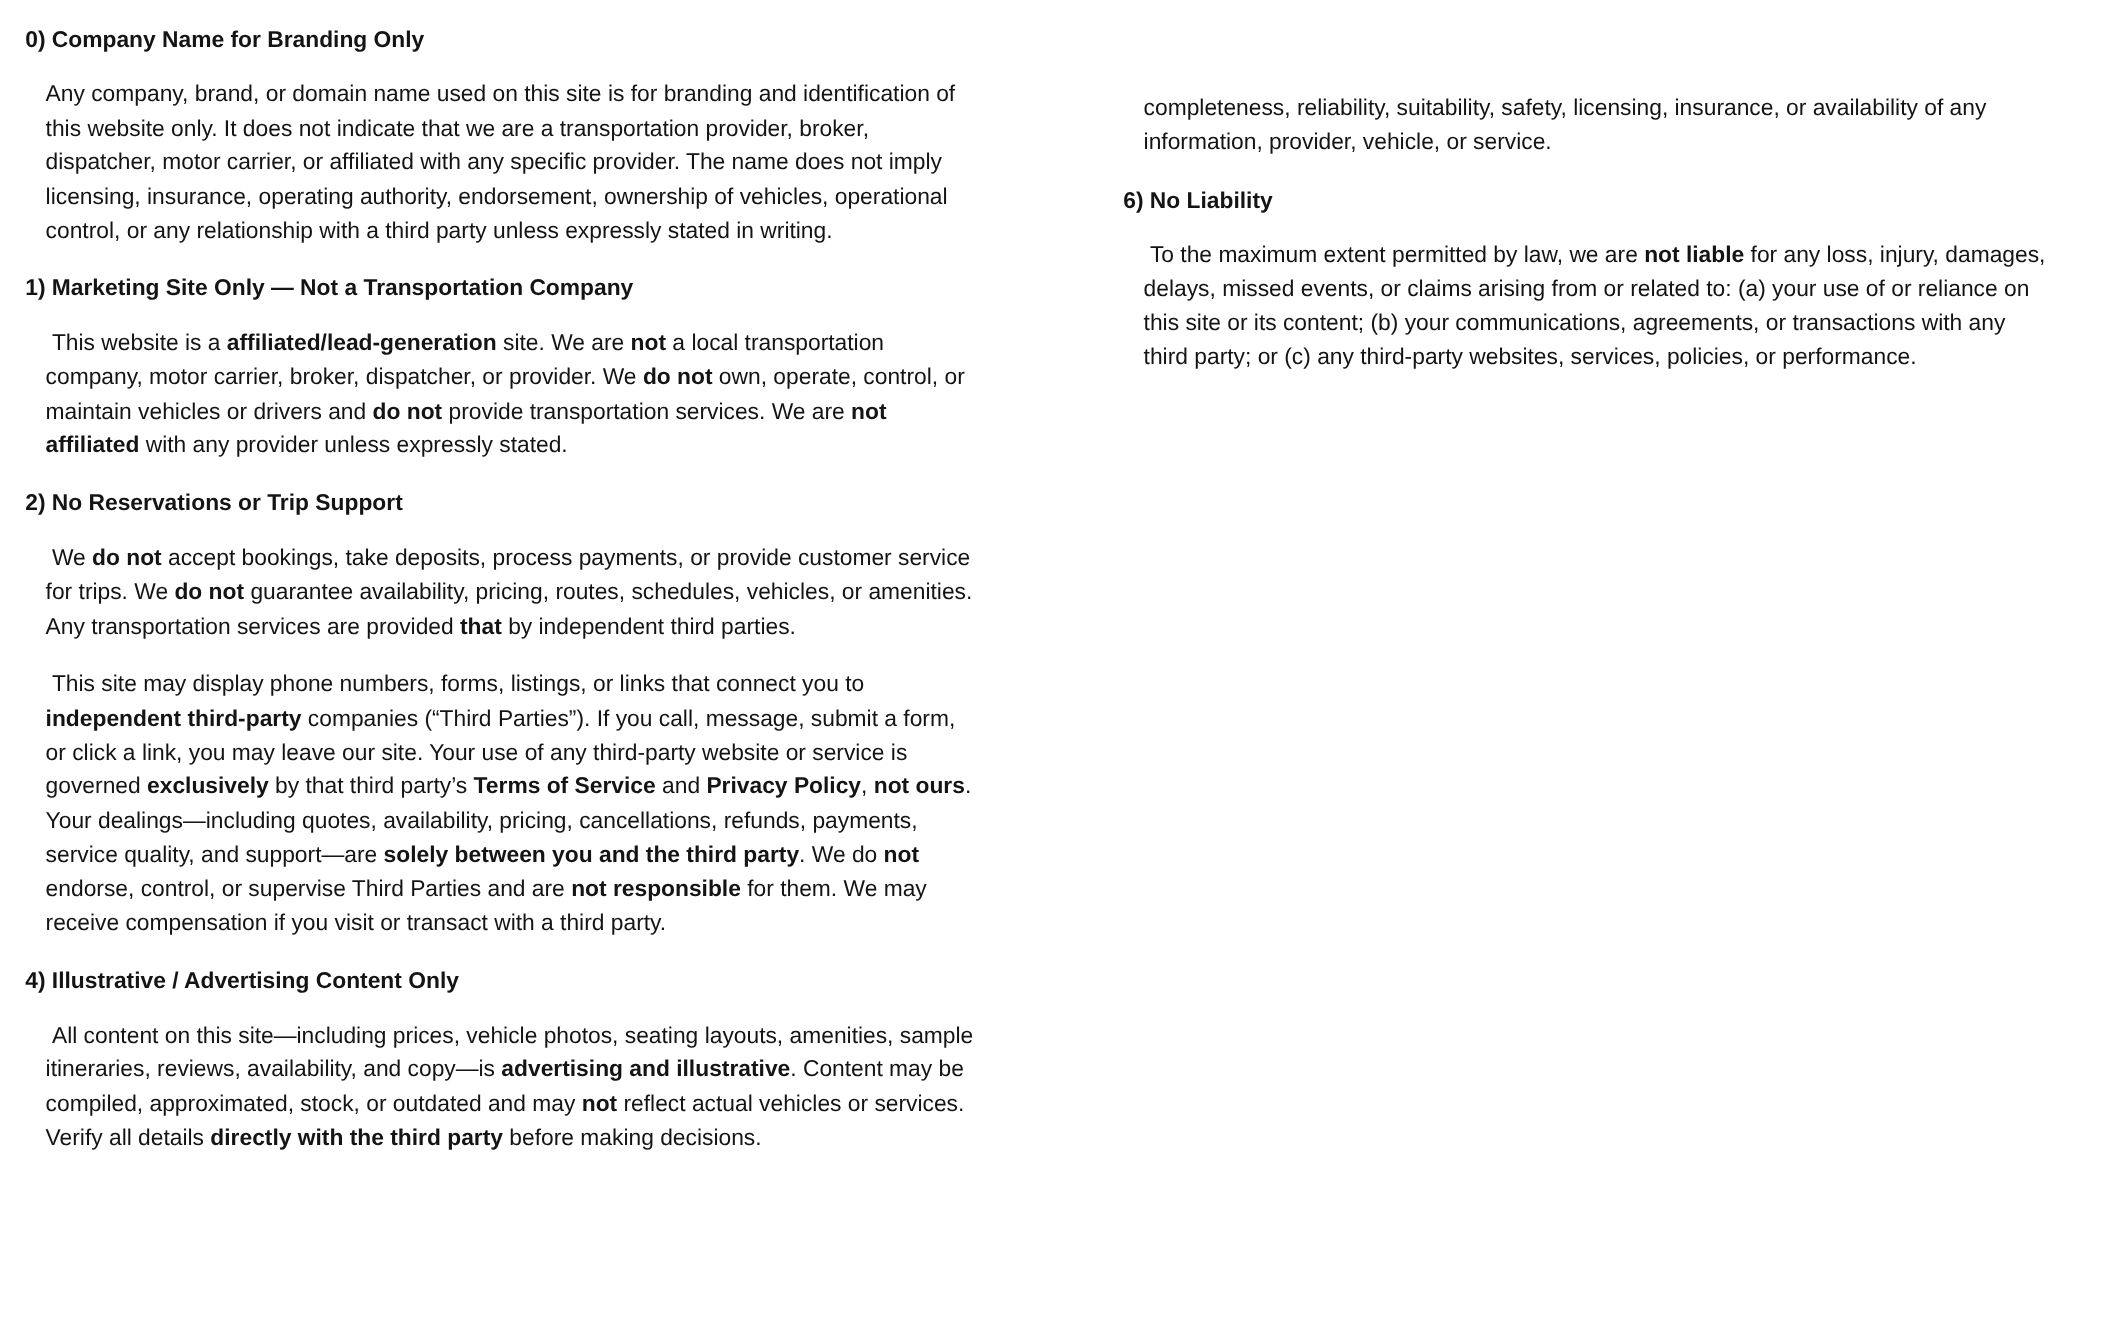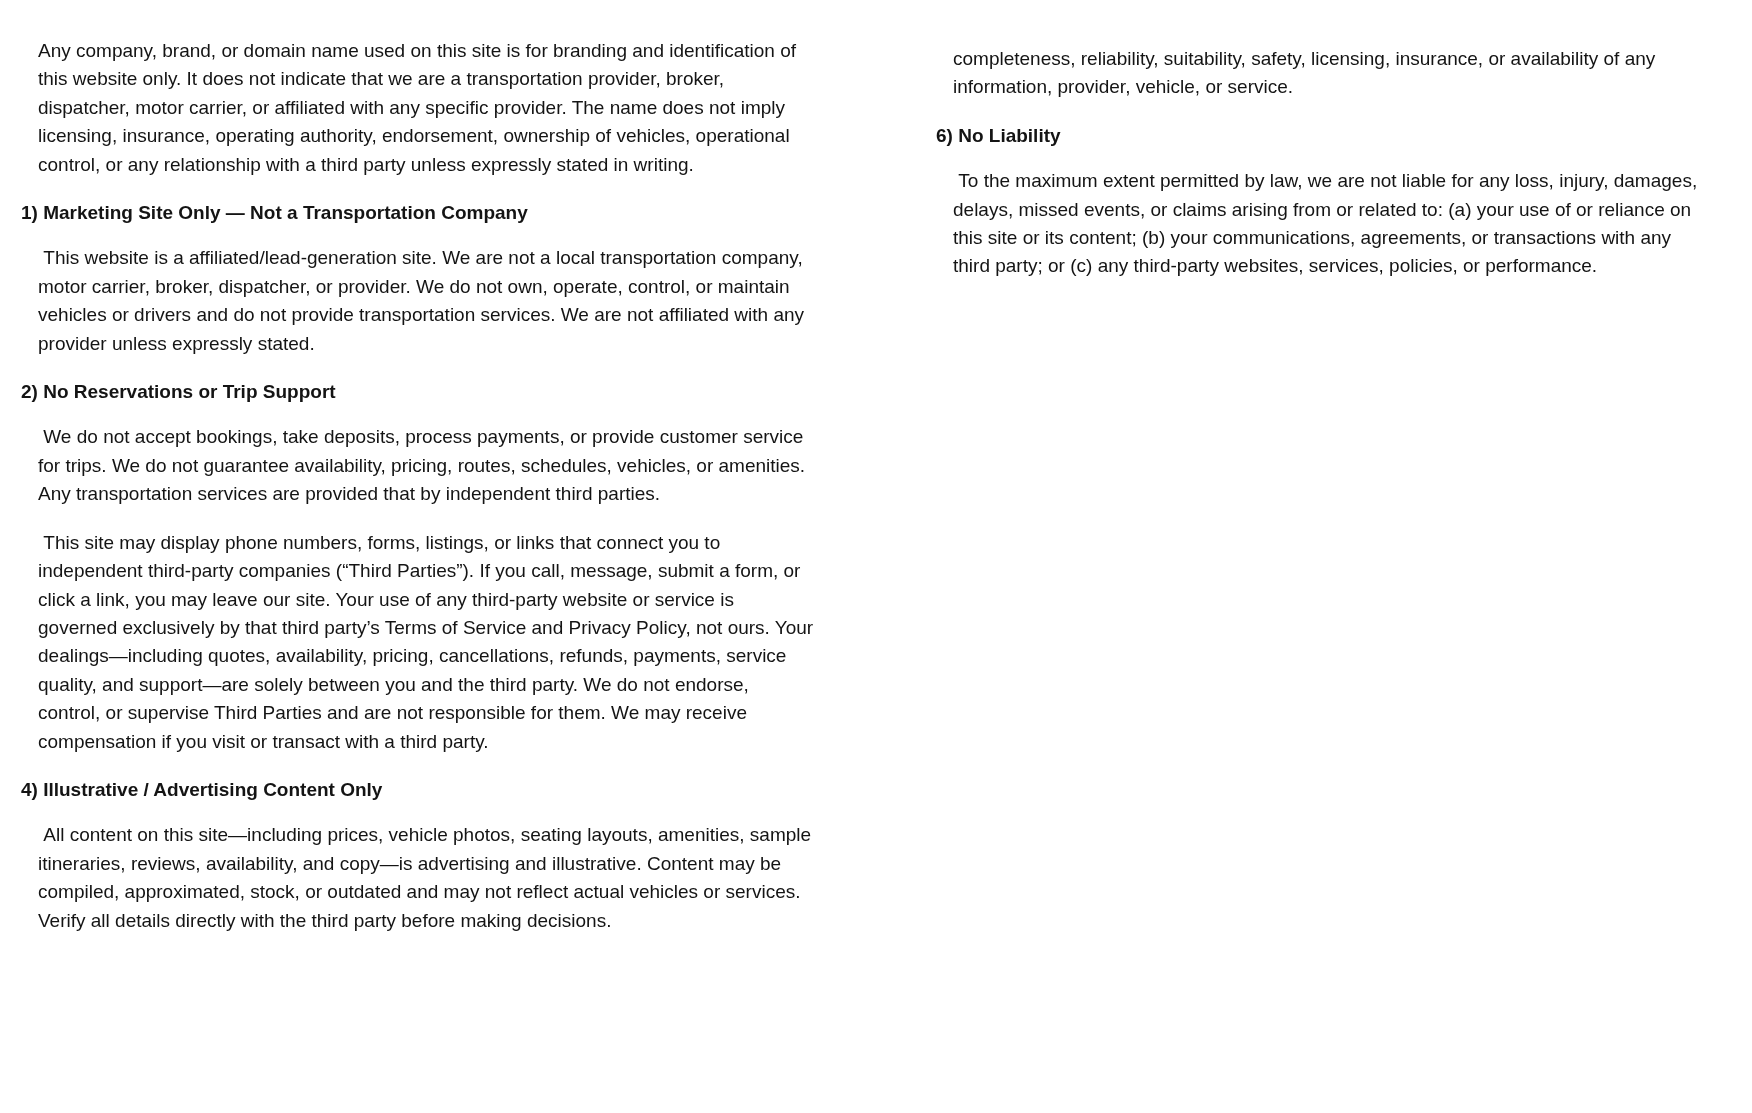--- a/index.html
+++ b/index.html
@@ -18,52 +18,53 @@
   .col {
     position: absolute;
   }
   .col-left {
     left: 21px;
     top: 20px;
     width: 812px;
   }
   .col-right {
     left: 936px;
-    top: 28px;
+    top: 60px;
     width: 790px;
   }
   .sec {
     margin: 0 0 20px 0;
   }
   .hd {
     margin: 0;
     font-size: 19px;
     line-height: 28.4px;
     font-weight: 700;
     white-space: pre-wrap;
   }
   .bd {
     margin: 17px;
     font-size: 19px;
     line-height: 28.4px;
     font-weight: 400;
     white-space: pre-wrap;
   }
   .bd b {
-    font-weight: 400;
+    font-weight: 700;
   }
 </style>
 </head>
 <body>
 
 <main>
 
   <div class="col col-left">
 
     <section class="sec">
+      <h3 class="hd">0) Company Name for Branding Only</h3>
       <p class="bd">Any company, brand, or domain name used on this site is for branding and identification of this website only. It does not indicate that we are a transportation provider, broker, dispatcher, motor carrier, or affiliated with any specific provider. The name does not imply licensing, insurance, operating authority, endorsement, ownership of vehicles, operational control, or any relationship with a third party unless expressly stated in writing.</p>
     </section>
 
     <section class="sec">
       <h3 class="hd">1) Marketing Site Only — Not a Transportation Company</h3>
       <p class="bd"> This website is a <b>affiliated/lead-generation</b> site. We are <b>not</b> a local transportation company, motor carrier, broker, dispatcher, or provider. We <b>do not</b> own, operate, control, or maintain vehicles or drivers and <b>do not</b> provide transportation services. We are <b>not affiliated</b> with any provider unless expressly stated.</p>
     </section>
 
     <section class="sec">
       <h3 class="hd">2) No Reservations or Trip Support</h3>

